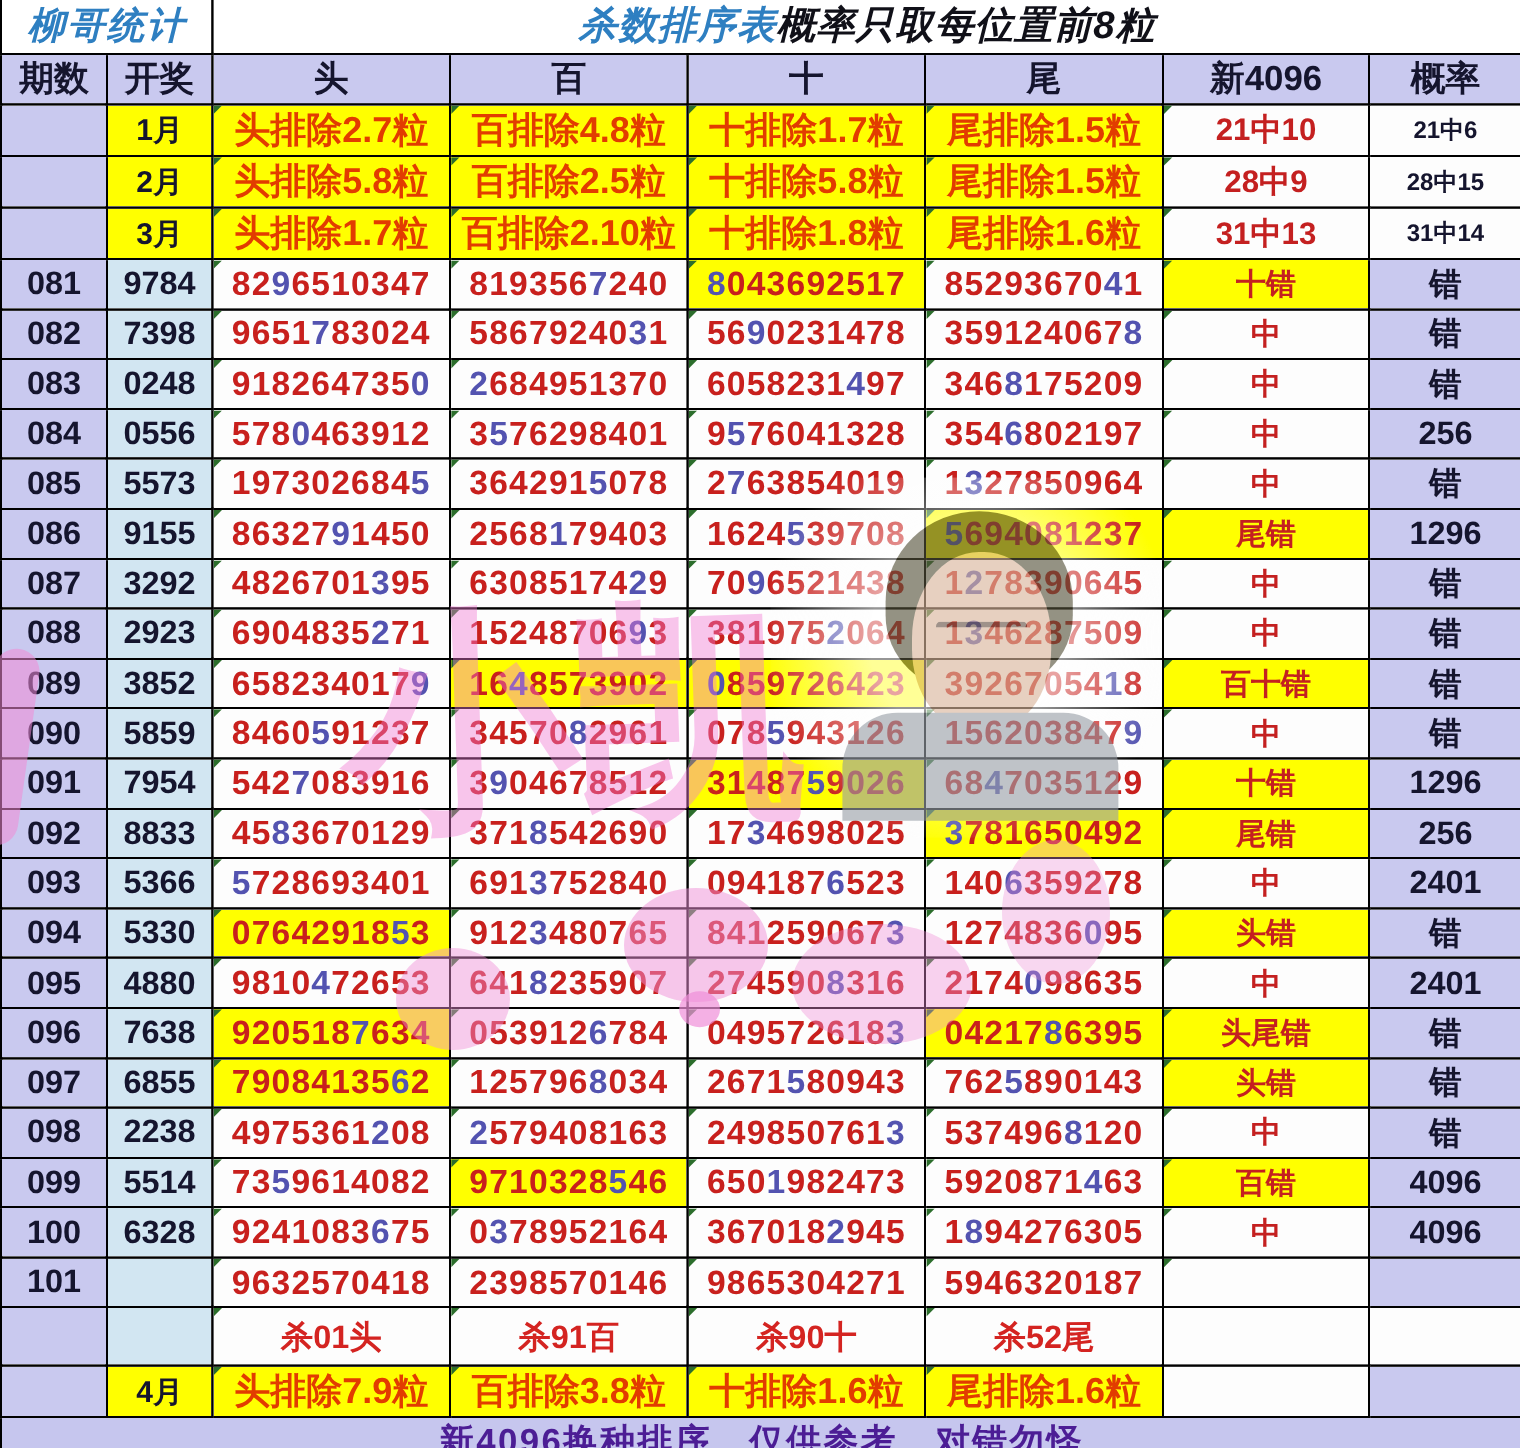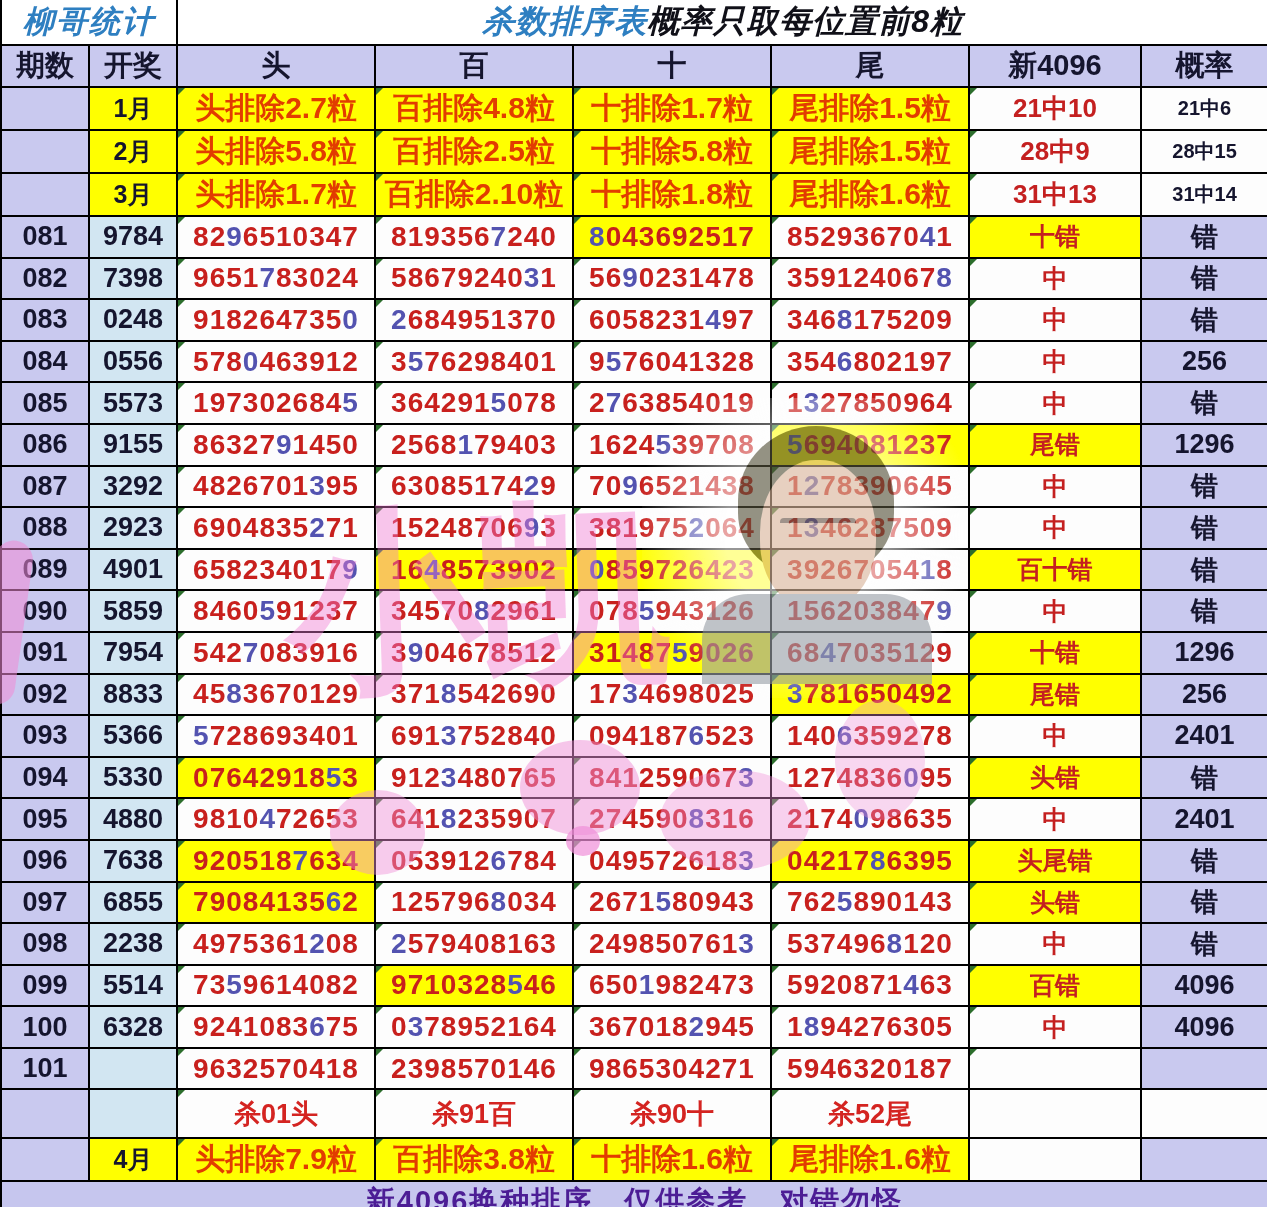--- a/index.html
+++ b/index.html
@@ -262,21 +262,21 @@
           <td class="c-draw">2923</td>
           <td class="c-white c-perm corner"><span>6</span><span>9</span><span>0</span><span>4</span><span>8</span><span>3</span><span>5</span><span class="hit">2</span><span>7</span><span>1</span></td>
           <td class="c-white c-perm corner"><span>1</span><span>5</span><span>2</span><span>4</span><span>8</span><span>7</span><span>0</span><span>6</span><span class="hit">9</span><span>3</span></td>
           <td class="c-white c-perm corner"><span>3</span><span>8</span><span>1</span><span>9</span><span>7</span><span>5</span><span class="hit">2</span><span>0</span><span>6</span><span>4</span></td>
           <td class="c-white c-perm corner"><span>1</span><span class="hit">3</span><span>4</span><span>6</span><span>2</span><span>8</span><span>7</span><span>5</span><span>0</span><span>9</span></td>
           <td class="c-white c-result corner">中</td>
           <td class="c-prob">错</td>
         </tr>
         <tr class="r-data">
           <td class="c-period">089</td>
-          <td class="c-draw">4901</td>
+          <td class="c-draw">3852</td>
           <td class="c-white c-perm corner"><span>6</span><span>5</span><span>8</span><span>2</span><span>3</span><span>4</span><span>0</span><span>1</span><span>7</span><span class="hit">9</span></td>
           <td class="c-yellow c-perm corner"><span>1</span><span>6</span><span class="hit">4</span><span>8</span><span>5</span><span>7</span><span>3</span><span>9</span><span>0</span><span>2</span></td>
           <td class="c-yellow c-perm corner"><span class="hit">0</span><span>8</span><span>5</span><span>9</span><span>7</span><span>2</span><span>6</span><span>4</span><span>2</span><span>3</span></td>
           <td class="c-white c-perm corner"><span>3</span><span>9</span><span>2</span><span>6</span><span>7</span><span>0</span><span>5</span><span>4</span><span class="hit">1</span><span>8</span></td>
           <td class="c-yellow c-result corner">百十错</td>
           <td class="c-prob">错</td>
         </tr>
         <tr class="r-data">
           <td class="c-period">090</td>
           <td class="c-draw">5859</td>

